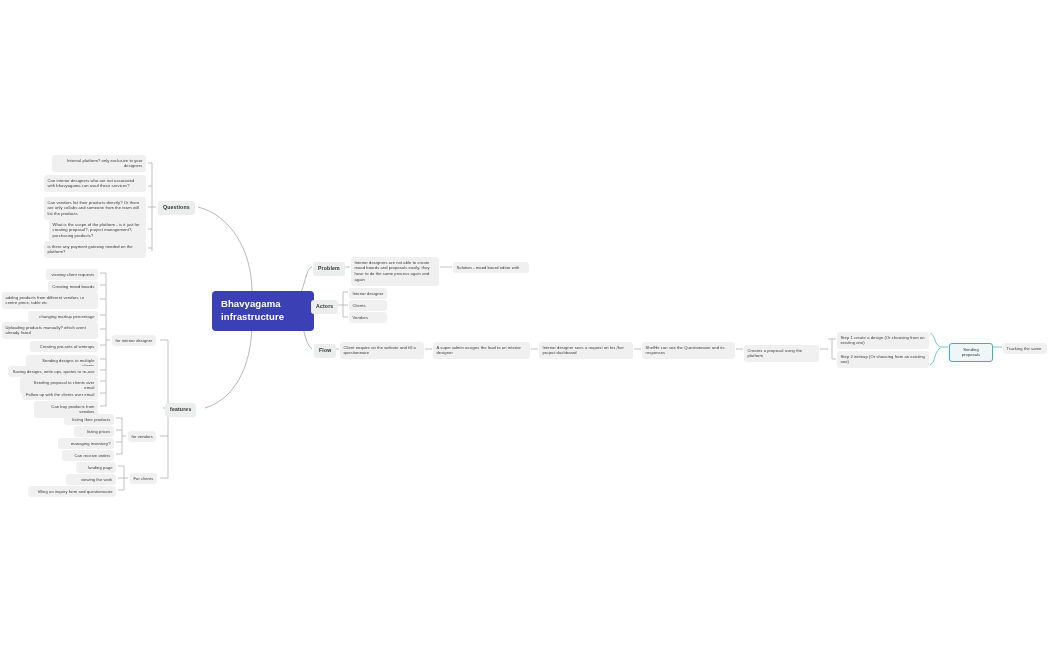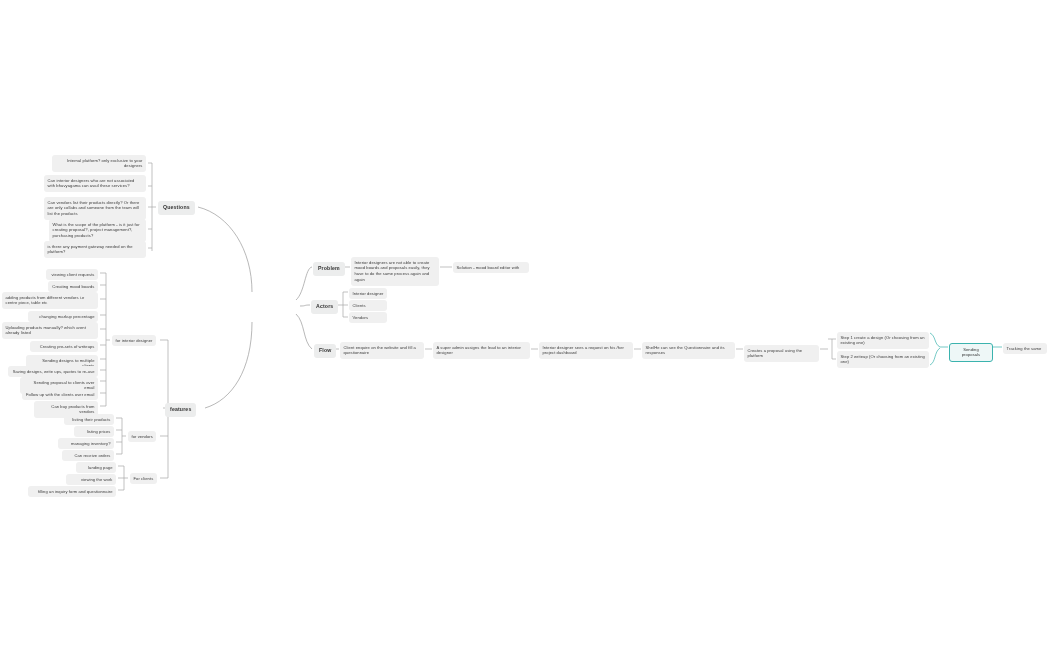--- a/index.html
+++ b/index.html
@@ -136,20 +136,21 @@
     </g>
     <g fill="none" stroke="#3bb3ae" stroke-width="0.7">
 
       <path d="M930,333 C936,336 934,344 940,347"></path>
       <path d="M930,365 C936,362 934,352 940,348"></path>
       <path d="M940,347 L948,347"></path>
       <path d="M993,347 L1002,347"></path>
     </g>
   </svg>
 
+  <div class="root" style="left:212px;top:291px;width:84px;">Bhavyagama infrastructure</div>
 
   <div class="node branch" style="left:158px;top:201px;">Questions</div>
 
   <div class="node right-align" style="left:52px;top:155px;width:94px;">Internal platform? only exclusive to your designers</div>
   <div class="node" style="left:44px;top:175px;width:102px;">Can interior designers who are not associated with bhavyagama can avail these services?</div>
   <div class="node" style="left:44px;top:197px;width:102px;">Can vendors list their products directly? Or there are only collabs and someone from the team will list the products</div>
   <div class="node" style="left:49px;top:219px;width:97px;">What is the scope of the platform - is it just for creating proposal?, project management?, purchasing products?</div>
   <div class="node" style="left:44px;top:241px;width:102px;">is there any payment gateway needed on the platform?</div>
 
   <div class="node branch" style="left:165px;top:403px;">features</div>

